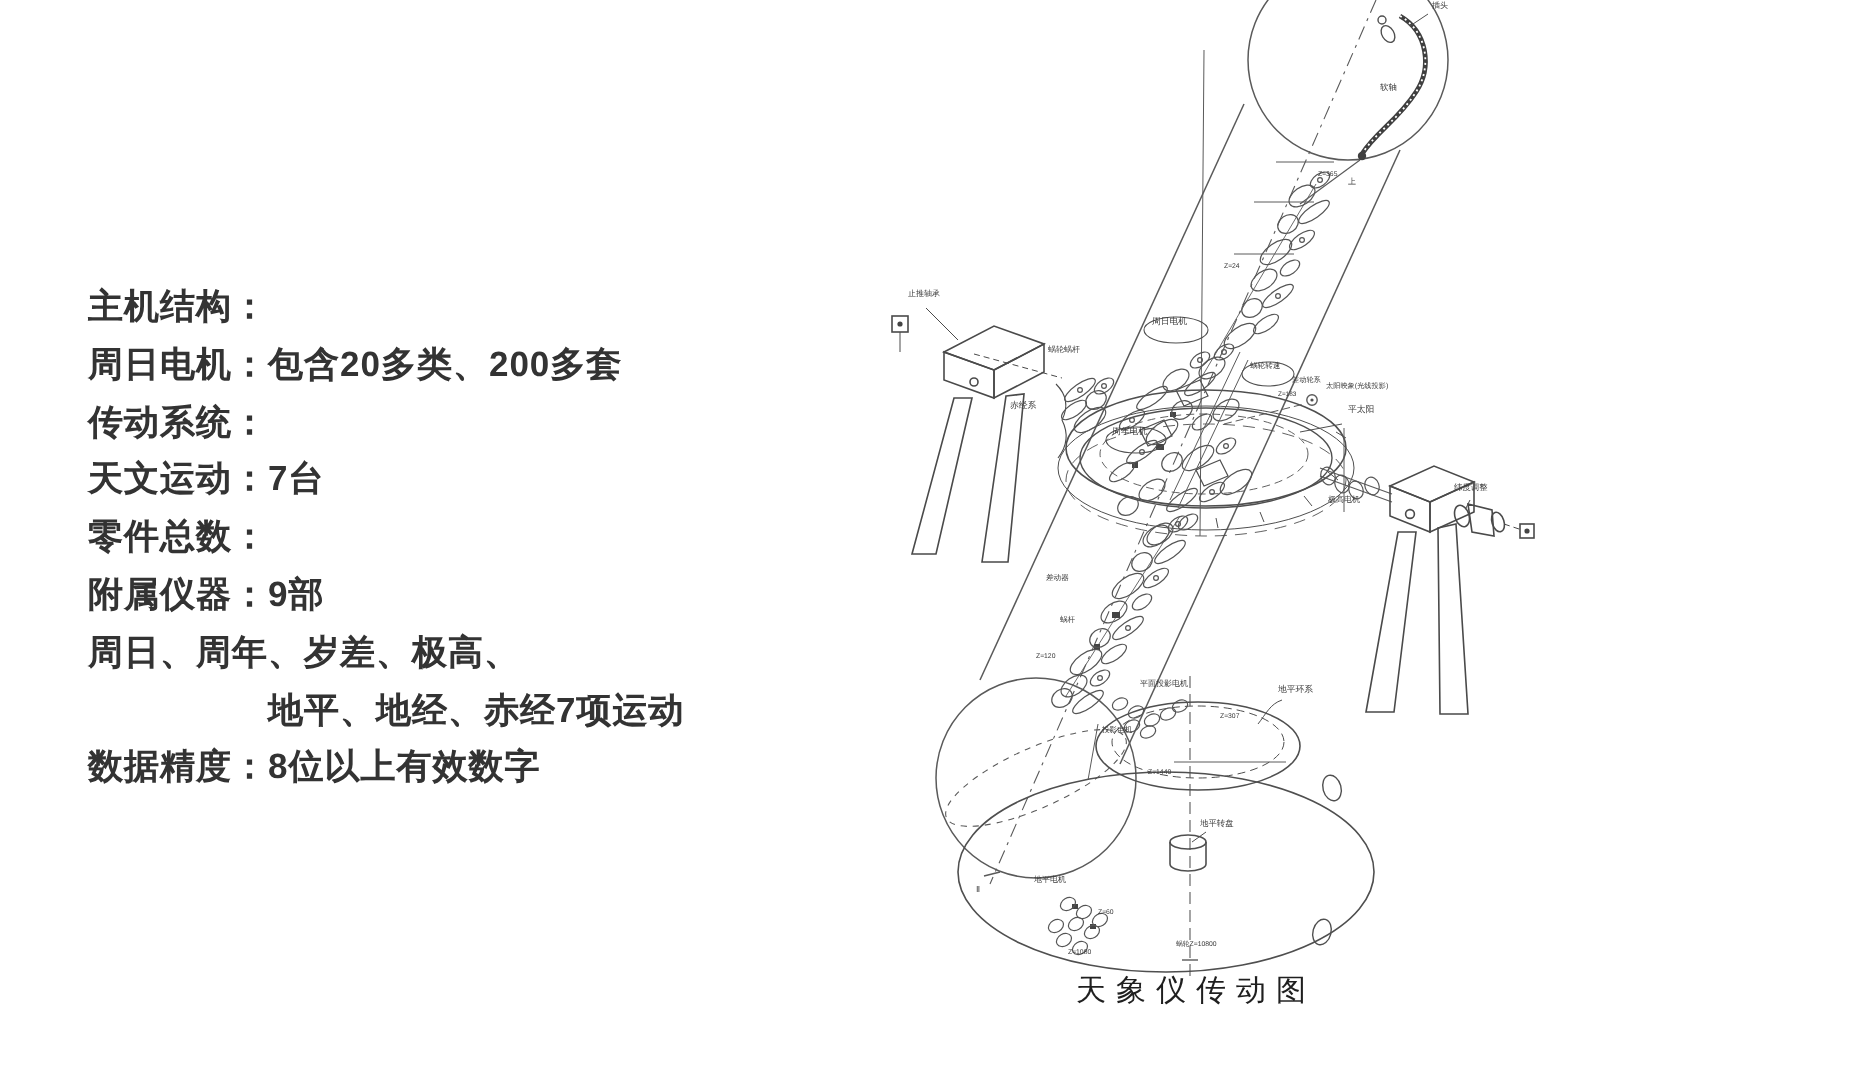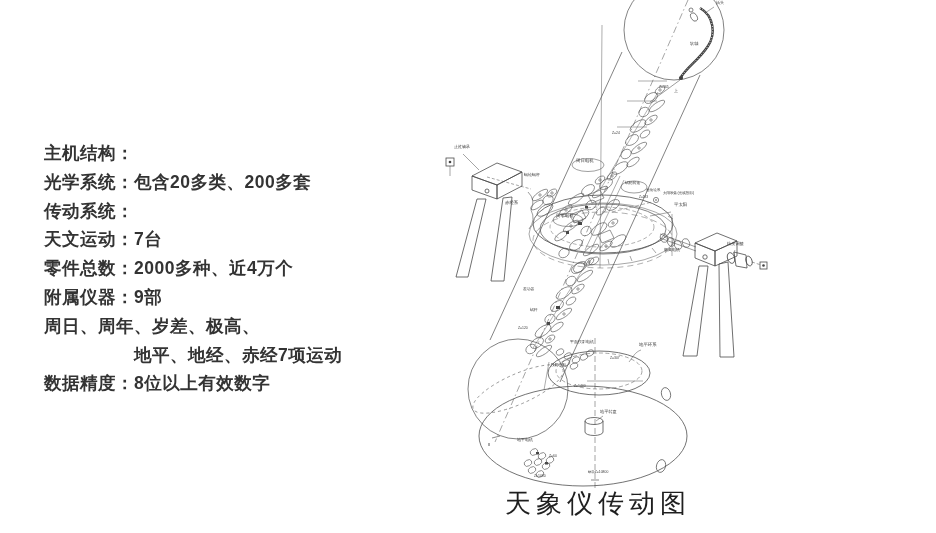--- a/index.html
+++ b/index.html
@@ -4,36 +4,36 @@
 <style>
   html,body{margin:0;padding:0;background:#ffffff}
   .page{position:relative;width:936px;height:533px;background:#ffffff;overflow:hidden;
         font-family:"Liberation Sans","DejaVu Sans",sans-serif}
   .specs{position:absolute;left:44px;top:139px;color:#333333;font-weight:700;
          font-size:17.5px;line-height:28.8px;letter-spacing:.5px}
   .spec-row{display:flex;white-space:pre}
   .spec-row.indent{padding-left:90px}
   .spec-label{white-space:pre}
   .caption{position:absolute;left:448px;top:486px;width:300px;text-align:center;
-           font-family:"DejaVu Serif","Liberation Serif",serif;font-size:26px;
+           font-family:"DejaVu Serif","Liberation Serif",serif;font-size:15px;
            letter-spacing:5px;color:#1f1f1f}
   svg.diagram{position:absolute;left:0;top:0}
   svg.diagram text{font-family:"Liberation Sans","DejaVu Sans",sans-serif;fill:#3a3a3a}
 </style>
 </head>
 <body>
 
 <div class="page">
 
   <div class="specs" id="specs" style="color: rgb(51, 51, 51);">
       <div class="spec-row"><span class="spec-label">主机结构：</span></div>
-      <div class="spec-row"><span class="spec-label">光学系统：</span><span class="spec-value">包含20多类、200多套</span></div>
+      <div class="spec-row"><span class="spec-label">周日电机：</span><span class="spec-value">包含20多类、200多套</span></div>
       <div class="spec-row"><span class="spec-label">传动系统：</span></div>
       <div class="spec-row"><span class="spec-label">天文运动：</span><span class="spec-value">7台</span></div>
-      <div class="spec-row"><span class="spec-label">零件总数：</span><span class="spec-value">2000多种、近4万个</span></div>
+      <div class="spec-row"><span class="spec-label">零件总数：</span></div>
       <div class="spec-row"><span class="spec-label">附属仪器：</span><span class="spec-value">9部</span></div>
       <div class="spec-row"><span class="spec-value">周日、周年、岁差、极高、</span></div>
       <div class="spec-row indent"><span class="spec-label"></span><span class="spec-value">地平、地经、赤经7项运动</span></div>
       <div class="spec-row"><span class="spec-label">数据精度：</span><span class="spec-value">8位以上有效数字</span></div>
     </div>
 
   <svg class="diagram" width="936" height="533" viewBox="0 0 936 533">
 
     <g stroke="#5a5a5a" stroke-width="0.75" fill="none">
       <circle cx="674" cy="30" r="50"></circle>

